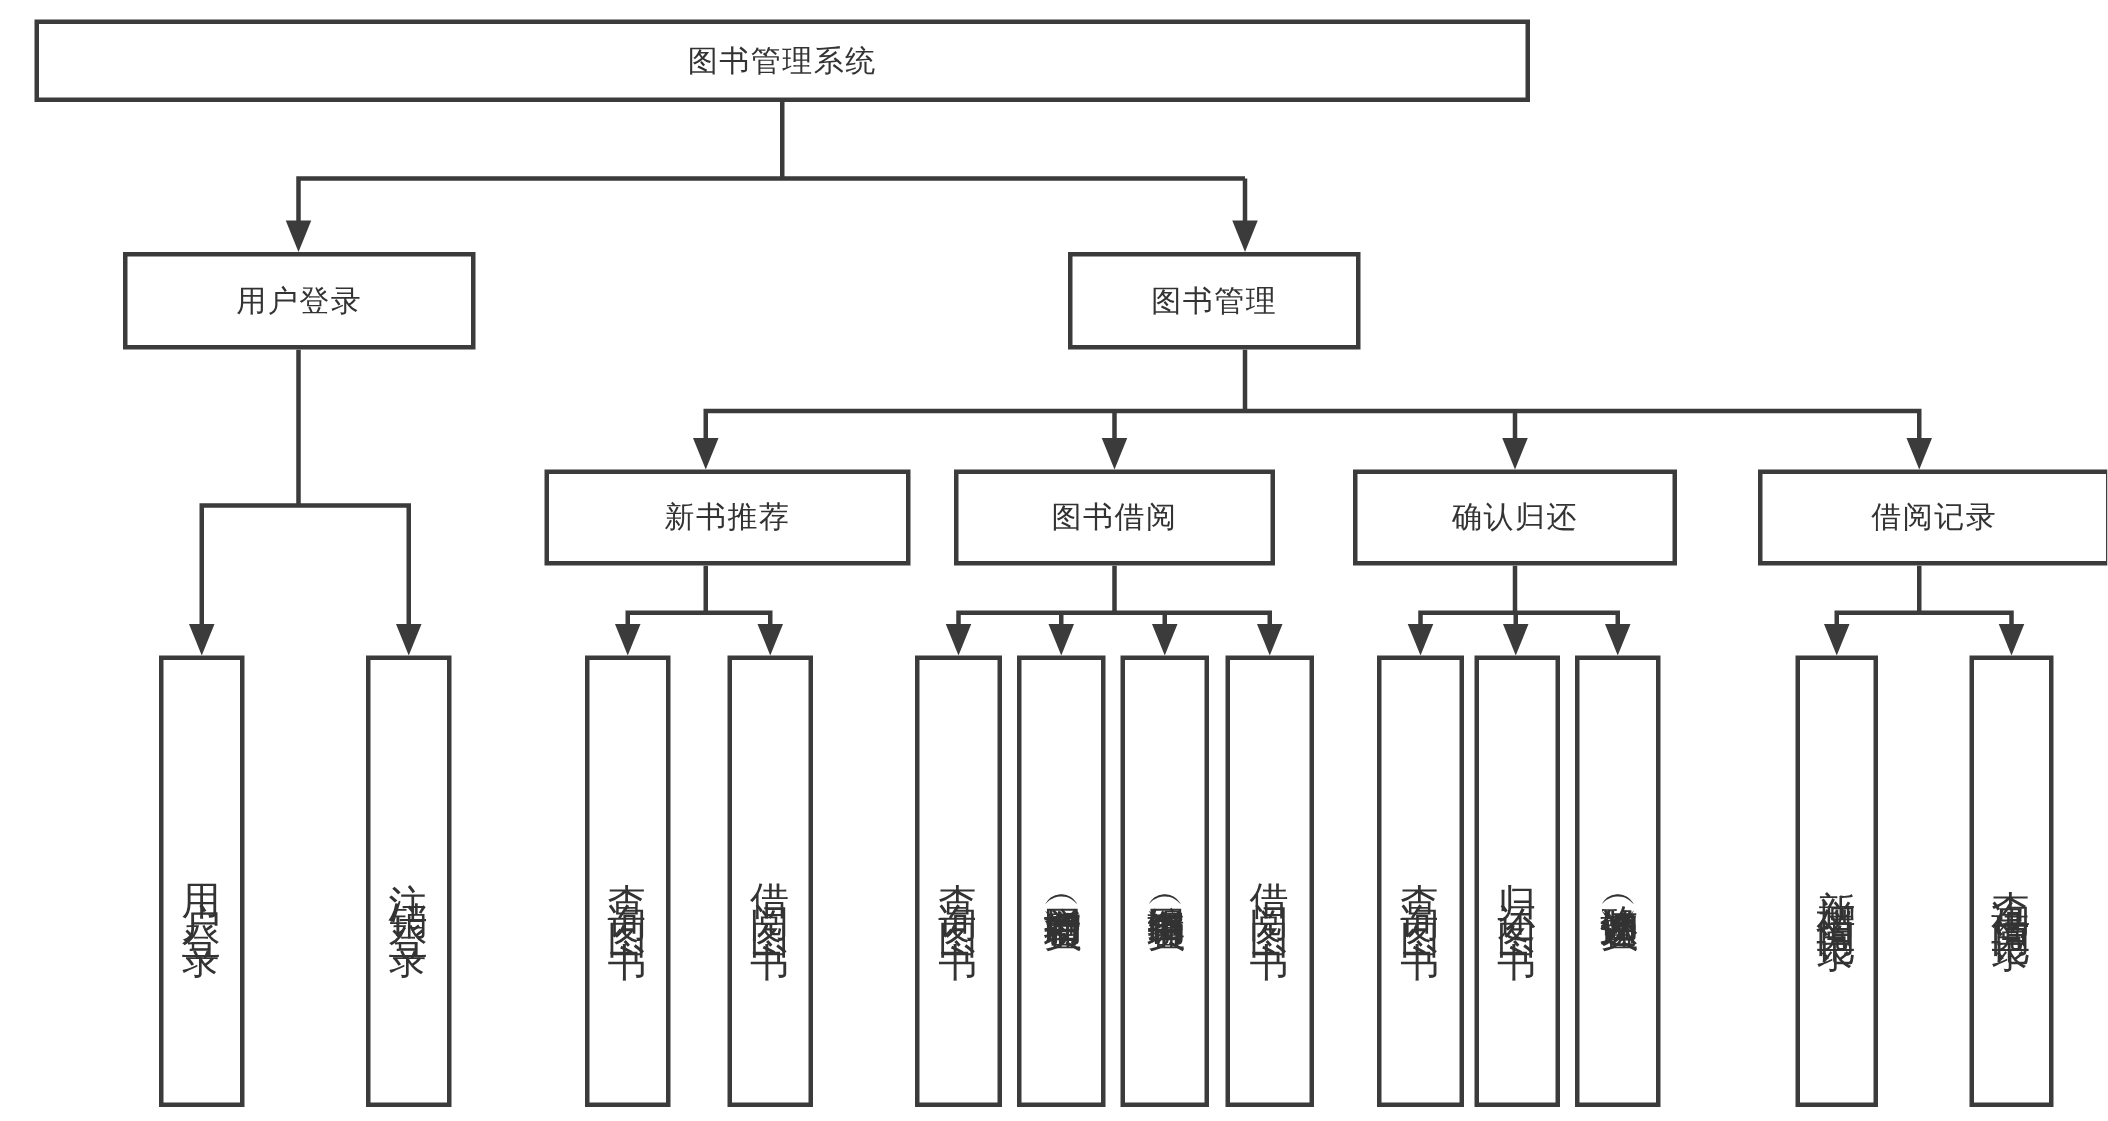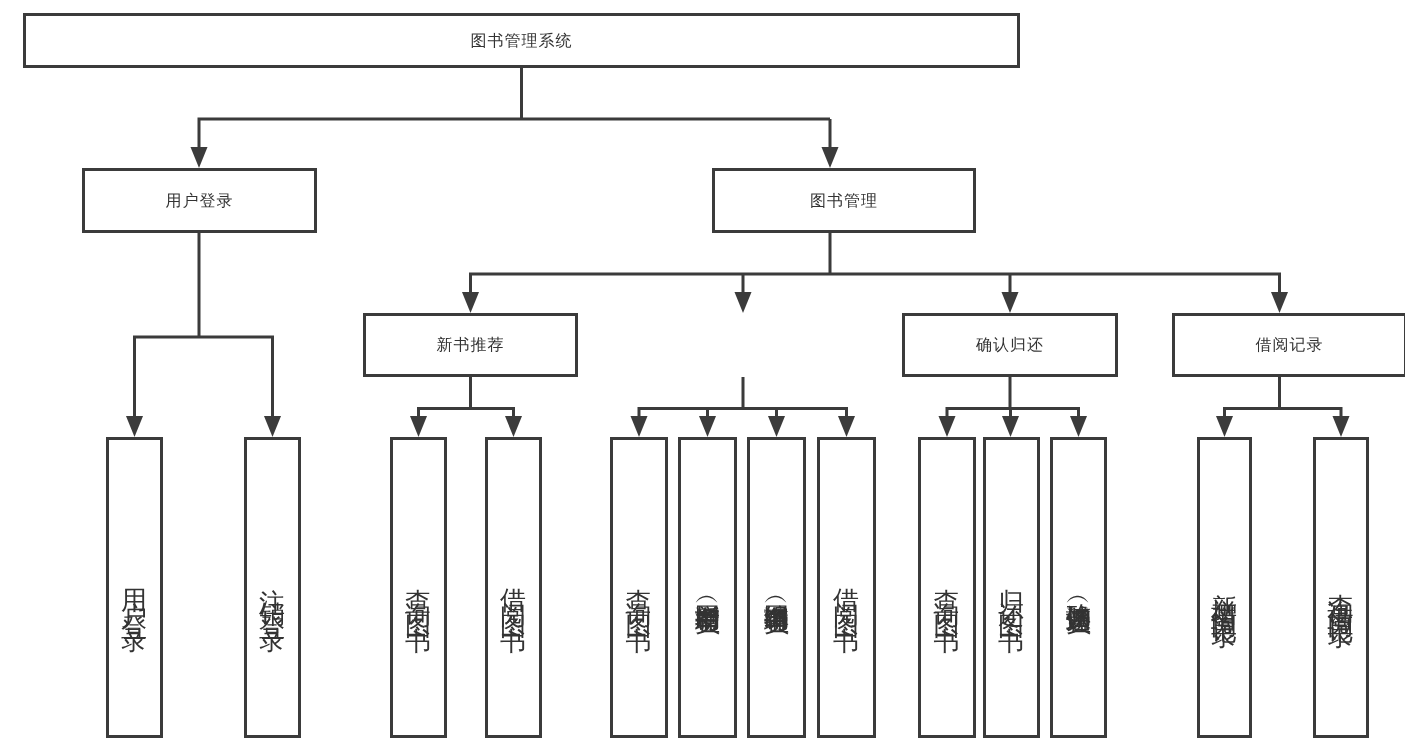--- a/index.html
+++ b/index.html
@@ -15,21 +15,21 @@
   .box {
     position:absolute;
     box-sizing:border-box;
     border:3px solid #3b3b3b;
     background:#ffffff;
     display:flex;
     align-items:center;
     justify-content:center;
   }
   .hlbl {
-    font-size:16px;
+    font-size:20px;
     letter-spacing:1px;
     white-space:nowrap;
     line-height:1;
     text-align:right;
   }
   .vlbl {
     writing-mode:vertical-rl;
     text-orientation:mixed;
     font-size:26px;
     line-height:1;
@@ -96,33 +96,36 @@
     </g>
   </svg>
 
   <div class="box" style="left:23px;top:13px;width:997px;height:55px">
     <span class="hlbl">图书管理系统</span>
   </div>
 
   <div class="box" style="left:82px;top:168px;width:235px;height:65px">
     <span class="hlbl">用户登录</span>
   </div>
-  <div class="box" style="left:712px;top:168px;width:264px;height:65px">
+  <div class="box" style="left:712px;top:168px;width:195px;height:65px">
     <span class="hlbl">图书管理</span>
   </div>
 
   <div class="box" style="left:106px;top:437px;width:57px;height:301px">
     <span class="vlbl sp4">用户登录</span>
   </div>
   <div class="box" style="left:244px;top:437px;width:57px;height:301px">
     <span class="vlbl sp4">注销登录</span>
   </div>
 
-  <div class="box" style="left:363px;top:313px;width:215px;height:64px">
+  <div class="box" style="left:363px;top:313px;width:244px;height:64px">
     <span class="hlbl">新书推荐</span>
+  </div>
+  <div class="box" style="left:636px;top:313px;width:214px;height:64px">
+    <span class="hlbl">图书借阅</span>
   </div>
   <div class="box" style="left:902px;top:313px;width:216px;height:64px">
     <span class="hlbl">确认归还</span>
   </div>
   <div class="box" style="left:1172px;top:313px;width:235px;height:64px">
     <span class="hlbl">借阅记录</span>
   </div>
 
   <div class="box" style="left:390px;top:437px;width:57px;height:301px">
     <span class="vlbl sp4">查询图书</span>

